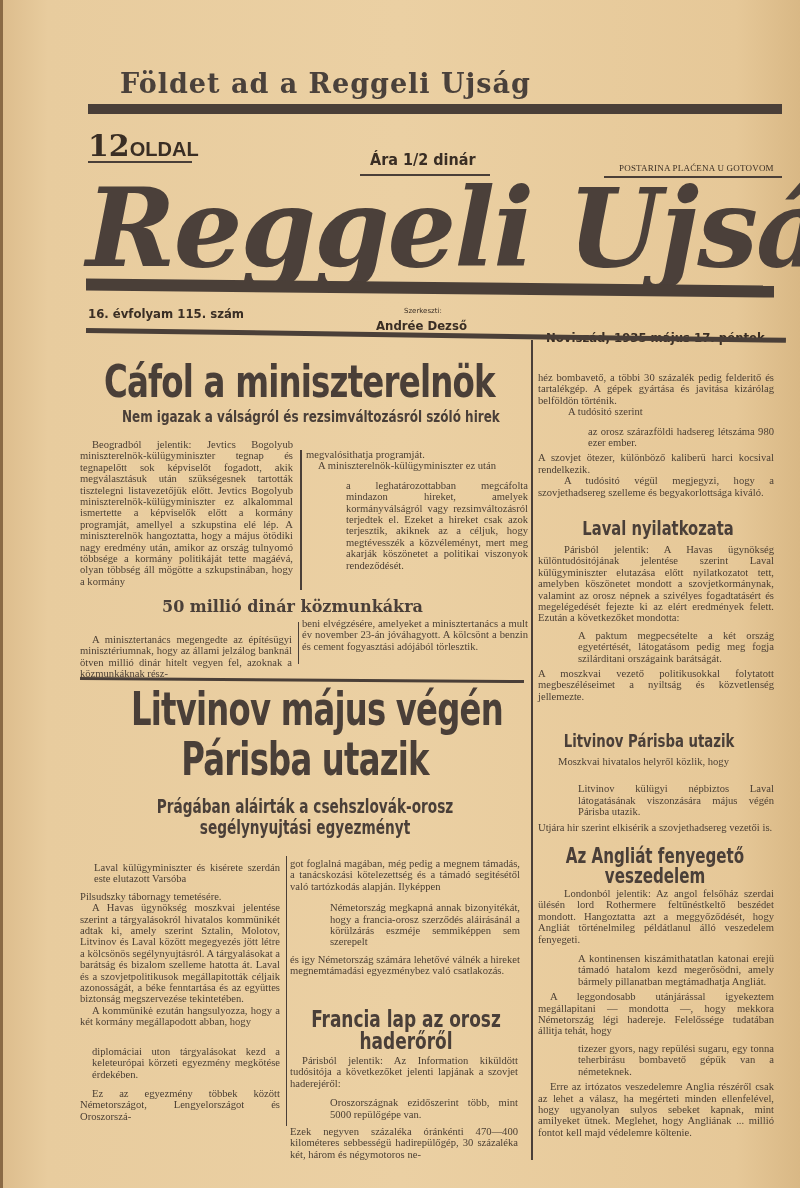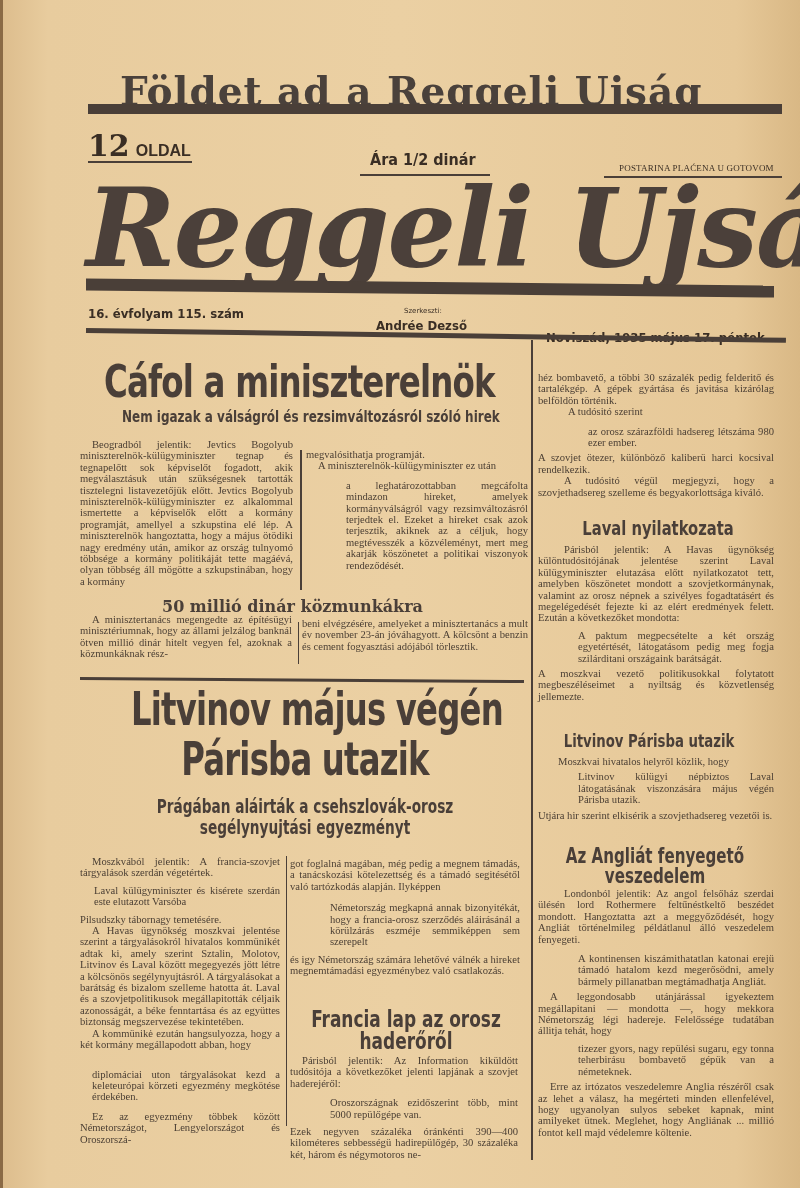--- a/index.html
+++ b/index.html
@@ -3,24 +3,24 @@
 <meta charset="utf-8">
 <style>
   html, body { margin:0; padding:0; }
   body { width:800px; height:1188px; background:#e6c99a; overflow:hidden; position:relative;
          font-family:"DejaVu Serif", serif; color:#3a2e24; }
   .page { position:absolute; left:0; top:0; width:800px; height:1188px;
           background: linear-gradient(90deg,#dcbc8c 0%,#e8cc9e 6%,#ebd0a3 50%,#e6c898 92%,#d9b885 100%); }
   .leftedge { position:absolute; left:0; top:0; width:3px; height:1188px; background:#8a6a45; }
   .abs { position:absolute; }
   .bar { background:#4a3f38; position:absolute; }
-  .slogan { left:120px; top:68px; font-family:"DejaVu Serif", serif; font-weight:bold; font-size:39px; letter-spacing:1px; color:#4a413b; white-space:nowrap; }
+  .slogan { left:120px; top:68px; font-family:"DejaVu Serif", serif; font-weight:bold; font-size:27px; letter-spacing:1px; color:#4a413b; white-space:nowrap; }
   .pages { left:88px; top:128px; font-weight:bold; white-space:nowrap; }
   .pages .num { font-size:30px; font-family:"DejaVu Serif", serif; }
-  .pages .lbl { font-size:16px; font-family:"Liberation Sans Narrow","Liberation Sans", sans-serif;margin-left:6px; }
+  .pages .lbl { font-size:20px; font-family:"Liberation Sans Narrow","Liberation Sans", sans-serif; }
   .price { left:370px; top:150px; font-family:"DejaVu Sans Condensed","DejaVu Sans", sans-serif; font-weight:bold; font-size:16px; white-space:nowrap; }
   .postage { left:604px; top:163px; font-size:9px; font-family:"Liberation Serif", serif; white-space:nowrap; letter-spacing:0.2px;margin-left:15px; }
   .masthead { left:86px; top:168px; font-family:"DejaVu Serif", serif; font-style:italic; font-weight:bold; font-size:108px;
               color:#4b403a; letter-spacing:-2px; white-space:nowrap; line-height:120px; transform:scaleX(1.0); transform-origin:left; }
   .meta { font-family:"DejaVu Sans Condensed","DejaVu Sans", sans-serif; font-weight:bold; font-size:13px; white-space:nowrap; }
   .ed-lbl { font-size:7px; font-family:"DejaVu Sans", sans-serif; }
   .h-cond { font-family:"DejaVu Sans Condensed","DejaVu Sans", sans-serif; font-weight:bold; color:#4a3f38; white-space:nowrap; }
   .txt { font-family:"Liberation Serif", serif; font-size:10.6px; line-height:11.4px; color:#4a3e33; text-align:justify; }
   .txt p { margin:0; }
   .ind { text-indent:12px; }
@@ -64,40 +64,39 @@
     <p class="ind">Beogradból jelentik: Jevtics Bogolyub miniszterelnök-külügyminiszter tegnap és tegnapelőtt sok képviselőt fogadott, akik megválasztásuk után szükségesnek tartották tisztelegni listavezetőjük előtt. Jevtics Bogolyub miniszterelnök-külügyminiszter ez alkalommal ismertette a képviselők előtt a kormány programját, amellyel a szkupstina elé lép. A miniszterelnök hangoztatta, hogy a május ötödiki nagy eredmény után, amikor az ország tulnyomó többsége a kormány politikáját tette magáévá, olyan többség áll mögötte a szkupstinában, hogy a kormány</p>
   </div>
   <div class="vrule" style="left:300px;top:450px;height:140px;"></div>
   <div class="abs txt" style="left:306px;top:449px;width:222px;">
     <p>megvalósithatja programját.</p>
     <p class="ind">A miniszterelnök-külügyminiszter ez után</p>
     <p class="inset" style="margin-top:8px;">a leghatározottabban megcáfolta mindazon hireket, amelyek kormányválságról vagy rezsimváltozásról terjedtek el. Ezeket a hireket csak azok terjesztik, akiknek az a céljuk, hogy megtévesszék a közvéleményt, mert meg akarják köszönetet a politikai viszonyok rendeződését.</p>
   </div>
 
   <div class="abs h-cond" style="left:162px;top:597px;font-family:'DejaVu Serif',serif;font-size:16px;">50 millió dinár közmunkákra</div>
-  <div class="abs txt" style="left:80px;top:614px;width:212px;">
+  <div class="abs txt" style="left:80px;top:634px;width:212px;">
     <p class="ind">A minisztertanács megengedte az építésügyi minisztériumnak, hogy az állami jelzálog banknál ötven millió dinár hitelt vegyen fel, azoknak a közmunkáknak rész-</p>
   </div>
   <div class="vrule" style="left:298px;top:622px;height:42px;width:1px;"></div>
   <div class="abs txt" style="left:302px;top:618px;width:226px;">
     <p>beni elvégzésére, amelyeket a minisztertanács a mult év november 23-án jóváhagyott. A kölcsönt a benzin és cement fogyasztási adójából törlesztik.</p>
   </div>
   <div class="hrule" style="left:80px;top:677px;width:444px;height:3px;transform:rotate(0.4deg);transform-origin:left;"></div>
 
   <div class="abs h-cond center" style="left:82px;top:684px;width:446px;font-size:46px;line-height:50px;letter-spacing:-1px;">
     <div style="transform:scaleX(0.78);">Litvinov május végén</div>
     <div style="transform:scaleX(0.78);">Párisba utazik</div>
   </div>
   <div class="abs h-cond center" style="left:82px;top:796px;width:446px;font-size:19px;line-height:21px;">
     <div style="transform:scaleX(0.8);">Prágában aláirták a csehszlovák-orosz</div>
     <div style="transform:scaleX(0.8);">segélynyujtási egyezményt</div>
   </div>
 
   <div class="abs txt" style="left:80px;top:856px;width:200px;">
-    <p class="ind">Moszkvából jelentik: A francia-szovjet tárgyalások szerdán végetértek.</p>
     <p class="inset" style="padding-left:14px;margin-top:6px;">Laval külügyminiszter és kisérete szerdán este elutazott Varsóba</p>
     <p style="margin-top:6px;">Pilsudszky tábornagy temetésére.</p>
     <p class="ind">A Havas ügynökség moszkvai jelentése szerint a tárgyalásokról hivatalos kommünikét adtak ki, amely szerint Sztalin, Molotov, Litvinov és Laval között megegyezés jött létre a kölcsönös segélynyujtásról. A tárgyalásokat a barátság és bizalom szelleme hatotta át. Laval és a szovjetpolitikusok megállapitották céljaik azonosságát, a béke fenntartása és az együttes biztonság megszervezése tekintetében.</p>
     <p class="ind">A kommünikė ezután hangsulyozza, hogy a két kormány megállapodott abban, hogy</p>
     <p class="inset" style="padding-left:12px;margin-top:18px;">diplomáciai uton tárgyalásokat kezd a keleteurópai körzeti egyezmény megkötése érdekében.</p>
     <p class="ind" style="margin-top:8px;">Ez az egyezmény többek között Németországot, Lengyelországot és Oroszorszá-</p>
   </div>
   <div class="vrule" style="left:286px;top:856px;height:270px;width:1px;"></div>
   <div class="abs txt" style="left:290px;top:858px;width:230px;">
     <p>got foglalná magában, még pedig a megnem támadás, a tanácskozási kötelezettség és a támadó segitésétől való tartózkodás alapján. Ilyképpen</p>
@@ -105,21 +104,21 @@
     <p style="margin-top:6px;">és igy Németország számára lehetővé válnék a hireket megnemtámadási egyezménybez való csatlakozás.</p>
   </div>
 
   <div class="abs h-cond center" style="left:290px;top:1008px;width:232px;font-size:23px;line-height:22px;">
     <div style="transform:scaleX(0.82);">Francia lap az orosz</div>
     <div style="transform:scaleX(0.82);">haderőről</div>
   </div>
   <div class="abs txt" style="left:290px;top:1055px;width:228px;">
     <p class="ind">Párisból jelentik: Az Information kiküldött tudósitója a következőket jelenti lapjának a szovjet haderejéről:</p>
     <p class="inset" style="margin-top:8px;">Oroszországnak ezidőszerint több, mint 5000 repülőgépe van.</p>
-    <p style="margin-top:6px;">Ezek negyven százaléka óránkénti 390—400 kilométeres sebbességü hadirepülőgép, 30 százaléka két, három és négymotoros ne-</p>
+    <p style="margin-top:6px;">Ezek negyven százaléka óránkénti 470—400 kilométeres sebbességü hadirepülőgép, 30 százaléka két, három és négymotoros ne-</p>
   </div>
 
   <div class="vrule" style="left:531px;top:340px;height:820px;"></div>
 
   <div class="abs txt" style="left:538px;top:372px;width:236px;">
     <p>héz bombavető, a többi 30 százalék pedig felderitő és tartalékgép. A gépek gyártása és javitása kizárólag belföldön történik.</p>
     <p class="ind" style="text-indent:30px;">A tudósitó szerint</p>
     <p class="inset" style="padding-left:50px;margin-top:8px;">az orosz szárazföldi hadsereg létszáma 980 ezer ember.</p>
     <p style="margin-top:4px;">A szovjet ötezer, különböző kaliberü harci kocsival rendelkezik.</p>
     <p class="ind" style="text-indent:26px;">A tudósitó végül megjegyzi, hogy a szovjethadsereg szelleme és begyakorlottsága kiváló.</p>
@@ -132,21 +131,21 @@
     <div style="transform:scaleX(0.82);">Litvinov Párisba utazik</div>
   </div>
 
   <div class="abs txt" style="left:538px;top:544px;width:236px;">
     <p class="ind" style="text-indent:26px;">Párisból jelentik: A Havas ügynökség különtudósitójának jelentése szerint Laval külügyminiszter elutazása előtt nyilatkozatot tett, amelyben köszönetet mondott a szovjetkormánynak, valamint az orosz népnek a szivélyes fogadtatásért és megelégedését fejezte ki az elért eredmények felett. Ezután a következőket mondotta:</p>
     <p class="inset" style="margin-top:6px;">A paktum megpecsételte a két ország egyetértését, látogatásom pedig meg fogja szilárditani országaink barátságát.</p>
     <p style="margin-top:4px;">A moszkvai vezető politikusokkal folytatott megbeszéléseimet a nyiltság és közvetlenség jellemezte.</p>
   </div>
   <div class="abs txt" style="left:538px;top:756px;width:236px;">
     <p class="ind" style="text-indent:20px;">Moszkvai hivatalos helyről közlik, hogy</p>
-    <p class="inset" style="padding-left:40px;margin-top:4px;">Litvinov külügyi népbiztos Laval látogatásának viszonzására május végén Párisba utazik.</p>
+    <p class="inset" style="padding-left:40px;margin-top:16px;">Litvinov külügyi népbiztos Laval látogatásának viszonzására május végén Párisba utazik.</p>
     <p style="margin-top:4px;">Utjára hir szerint elkisérik a szovjethadsereg vezetői is.</p>
   </div>
 
   <div class="abs txt" style="left:538px;top:888px;width:236px;">
     <p class="ind" style="text-indent:26px;">Londonból jelentik: Az angol felsőház szerdai ülésén lord Rothermere feltűnéstkeltő beszédet mondott. Hangoztatta azt a meggyőződését, hogy Angliát történelmileg példátlanul álló veszedelem fenyegeti.</p>
     <p class="inset" style="margin-top:8px;">A kontinensen kiszámithatatlan katonai erejü támadó hatalom kezd megerősödni, amely bármely pillanatban megtámadhatja Angliát.</p>
     <p class="ind" style="margin-top:4px;">A leggondosabb utánjárással igyekeztem megállapitani — mondotta —, hogy mekkora Németország légi haderejе. Felelősségе tudatában állitja tehát, hogy</p>
     <p class="inset" style="margin-top:6px;">tizezer gyors, nagy repülési sugaru, egy tonna teherbirásu bombavető gépük van a németeknek.</p>
     <p class="ind" style="margin-top:4px;">Erre az irtózatos veszedelemre Anglia részéről csak az lehet a válasz, ha megérteti minden ellenfelével, hogy ugyanolyan sulyos sebeket kapnak, mint amilyeket ütnek. Meglehet, hogy Angliának ... millió fontot kell majd védelemre költenie.</p>
   </div>

